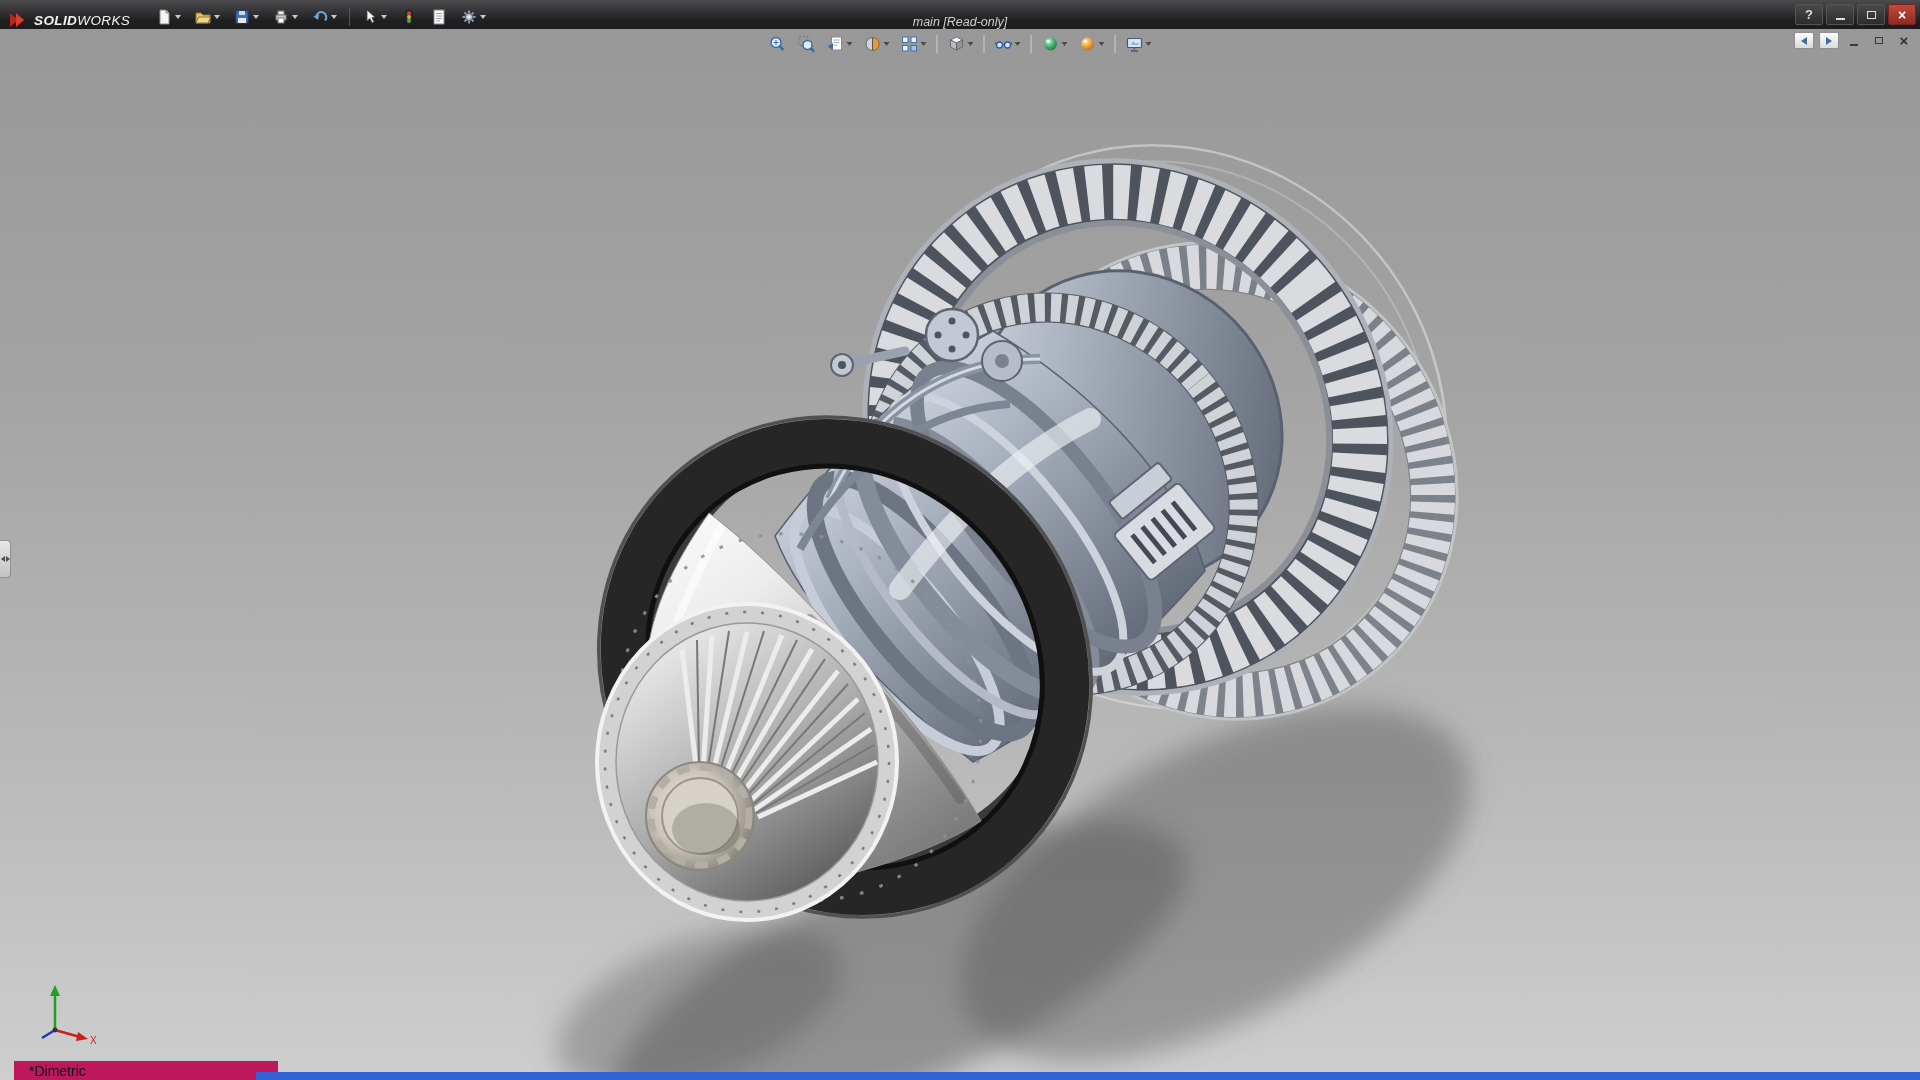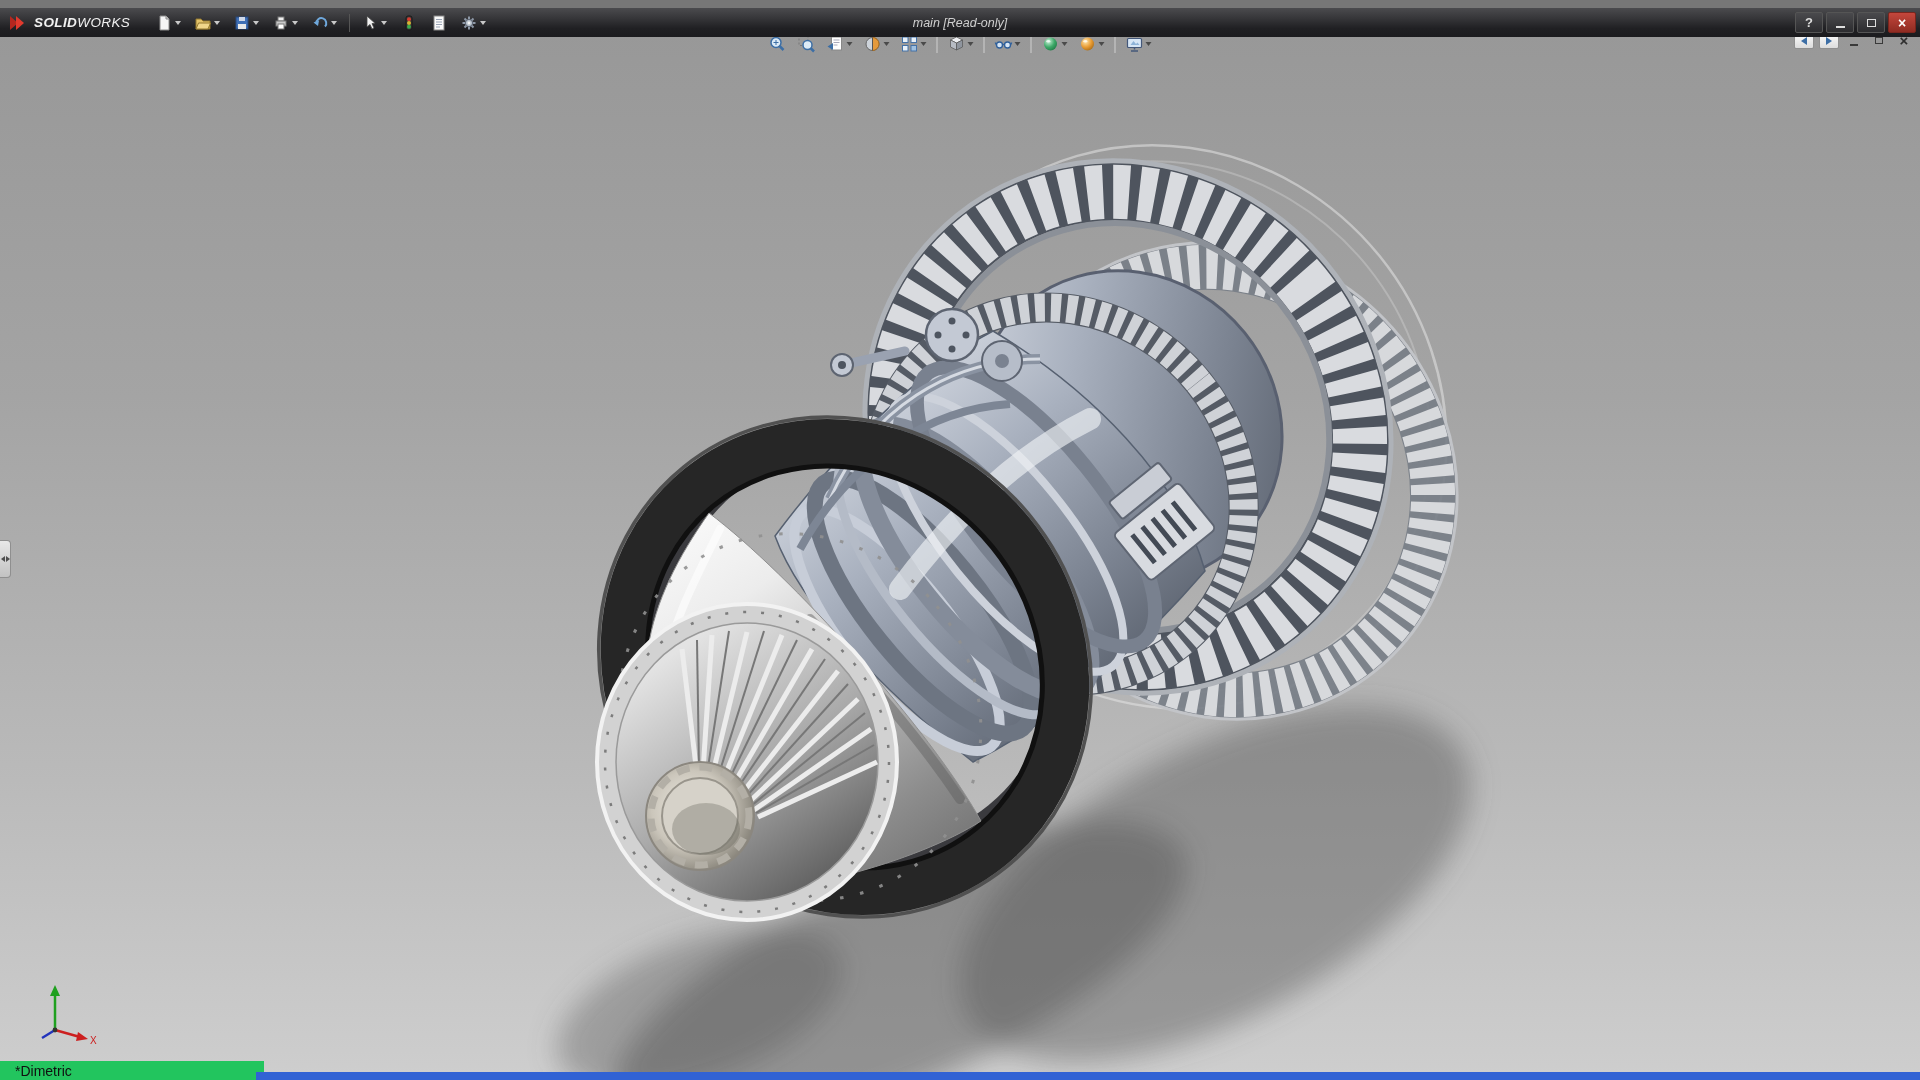--- a/index.html
+++ b/index.html
@@ -1,23 +1,23 @@
 <!DOCTYPE html>
 <html><head>
 <meta charset="utf-8">
 <style>
   * { margin:0; padding:0; box-sizing:border-box; }
   html,body { width:1920px; height:1080px; overflow:hidden; background:#777;
               font-family:"Liberation Sans", sans-serif; }
   #window { position:relative; width:1920px; height:1080px; overflow:hidden; }
 
   
-  .titlebar { position:absolute; top:8px; left:0; right:0; height:29px;
+  .titlebar { position:absolute; top:0; left:0; right:0; height:29px;
     background:linear-gradient(#4b4b4e 0%, #333336 40%, #202023 70%, #1b1b1e 100%);
-    display:flex; align-items:center; color:#d8d8d8; z-index:50; }
+    display:flex; align-items:flex-end; color:#d8d8d8; z-index:50; }
   .logo { display:flex; align-items:center; gap:6px; padding:0 14px 0 8px; }
   .logo-text { font-size:13.5px; font-style:italic; letter-spacing:.4px; color:#f2f2f2; }
   .logo-text b { font-weight:bold; }
   .tb-toolbar { display:flex; align-items:center; gap:2px; margin-left:6px; }
   .tb-btn { display:flex; align-items:center; gap:3px; height:24px; padding:0 5px;
     background:transparent; border:1px solid transparent; border-radius:3px; cursor:default; }
   .tb-sep { width:1px; height:18px; background:#555; margin:0 4px; }
   .caret-dn { width:0; height:0; border-left:3.5px solid transparent;
     border-right:3.5px solid transparent; border-top:4px solid #c9c9c9; }
   .tb-title { position:absolute; left:50%; transform:translateX(-50%);
@@ -65,21 +65,21 @@
     border-radius:0 4px 4px 0; display:flex; align-items:center; justify-content:center; gap:1px; z-index:40; }
   .spl-l { width:0; height:0; border-top:3.5px solid transparent; border-bottom:3.5px solid transparent;
     border-right:4.5px solid #4f4f4f; }
   .spl-r { width:0; height:0; border-top:3.5px solid transparent; border-bottom:3.5px solid transparent;
     border-left:4.5px solid #4f4f4f; }
 
   
   .triad { position:absolute; left:28px; bottom:36px; z-index:40; }
 
   
-  .status-white { position:absolute; left:0; bottom:0; width:264px; height:19px; background:#22c55e;
+  .status-white { position:absolute; left:14px; bottom:0; width:264px; height:19px; background:#be185d;
     display:flex; align-items:center; padding-left:15px; font-size:14px; color:#101010; z-index:45; }
   .status-accent { position:absolute; left:256px; right:0; bottom:0; height:8px; z-index:45; }
 
   svg text { font-family:"Liberation Sans", sans-serif; }
 </style>
 </head>
 <body>
 
 <div id="window">
 

